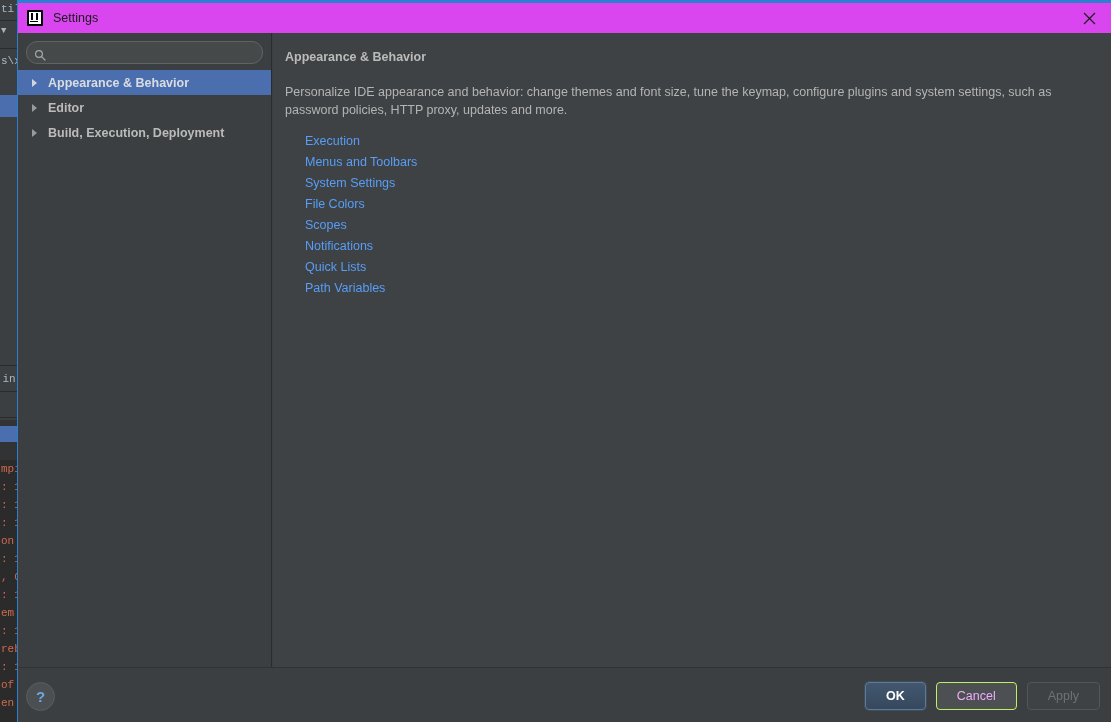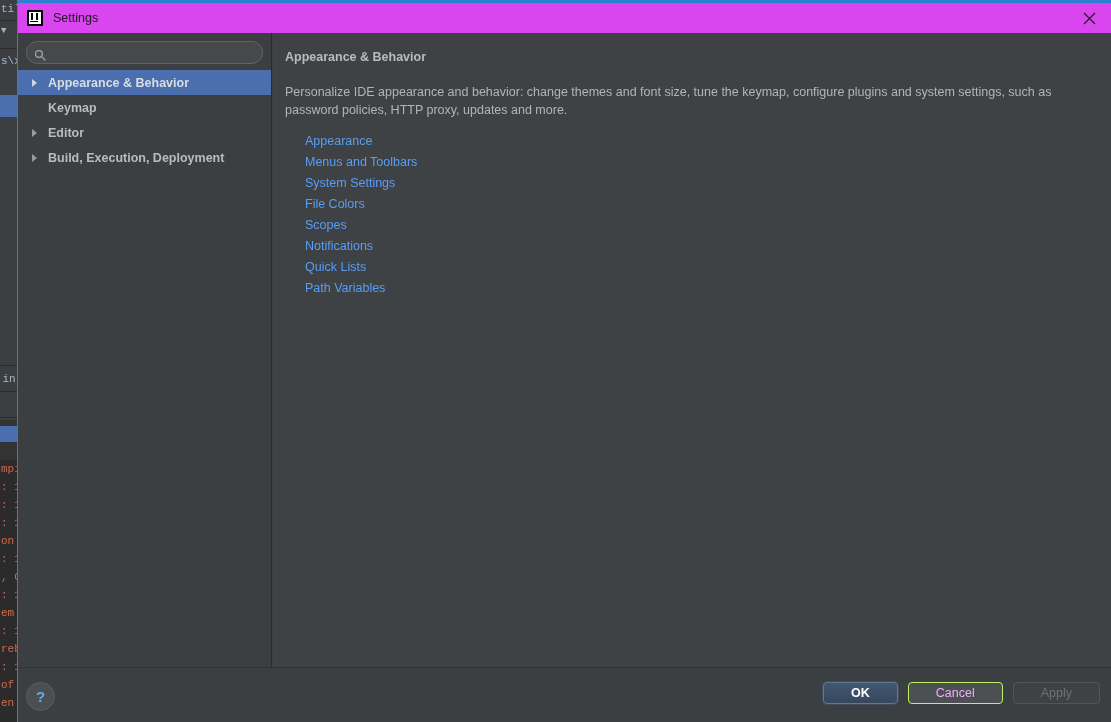--- a/index.html
+++ b/index.html
@@ -163,21 +163,21 @@
     background: #4c4f51; border: 1px solid #5a5d5f;
     color: #6aa9e0; font-size: 15px; font-weight: bold;
     display: flex; align-items: center; justify-content: center;
     cursor: default;
   }
   #button-bar {
     position: absolute; right: 12px; top: 14px;
     display: flex; gap: 10px; align-items: center;
   }
   .dlg-btn {
-    min-width: 56px; height: 22px; padding: 0 27px;
+    min-width: 56px; height: 28px; padding: 0 20px;
     border-radius: 4px; font-size: 12.5px;
     display: flex; align-items: center; justify-content: center;
     font-family: "Liberation Sans", sans-serif;
     cursor: default; box-sizing: border-box;
   }
   .dlg-btn.default {
     background: linear-gradient(#42576f, #36485d);
     border: 1px solid #5c7999;
     color: #ffffff; font-weight: bold;
     box-shadow: 0 0 0 1px rgba(80,120,170,.25);
@@ -275,24 +275,20 @@
 
       <div id="tree">
 
         <div class="tree-row selected">
           <span class="tree-arrow">
               <span class="tri"></span>
             </span>
           <span class="tree-label">Appearance &amp; Behavior</span>
         </div>
 
-        <div class="tree-row">
-          <span class="tree-arrow empty"></span>
-          <span class="tree-label">Keymap</span>
-        </div>
 
         <div class="tree-row">
           <span class="tree-arrow">
               <span class="tri"></span>
             </span>
           <span class="tree-label">Editor</span>
         </div>
 
 
 
@@ -305,21 +301,21 @@
 
 
 
       </div>
     </div>
 
     <div id="main-pane">
       <div id="pane-title">Appearance &amp; Behavior</div>
       <div id="pane-desc">Personalize IDE appearance and behavior: change themes and font size, tune the keymap, configure plugins and system settings, such as password policies, HTTP proxy, updates and more.</div>
       <div id="link-list">
-        <a class="pane-link" href="#">Appearance</a>
+        <a class="pane-link" href="#">Execution</a>
         <a class="pane-link" href="#">Menus and Toolbars</a>
         <a class="pane-link" href="#">System Settings</a>
         <a class="pane-link" href="#">File Colors</a>
         <a class="pane-link" href="#">Scopes</a>
         <a class="pane-link" href="#">Notifications</a>
         <a class="pane-link" href="#">Quick Lists</a>
         <a class="pane-link" href="#">Path Variables</a>
       </div>
     </div>
   </div>

